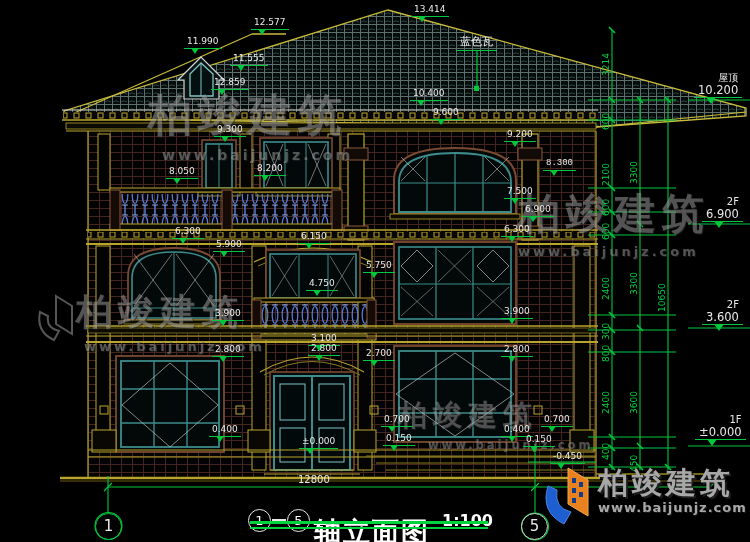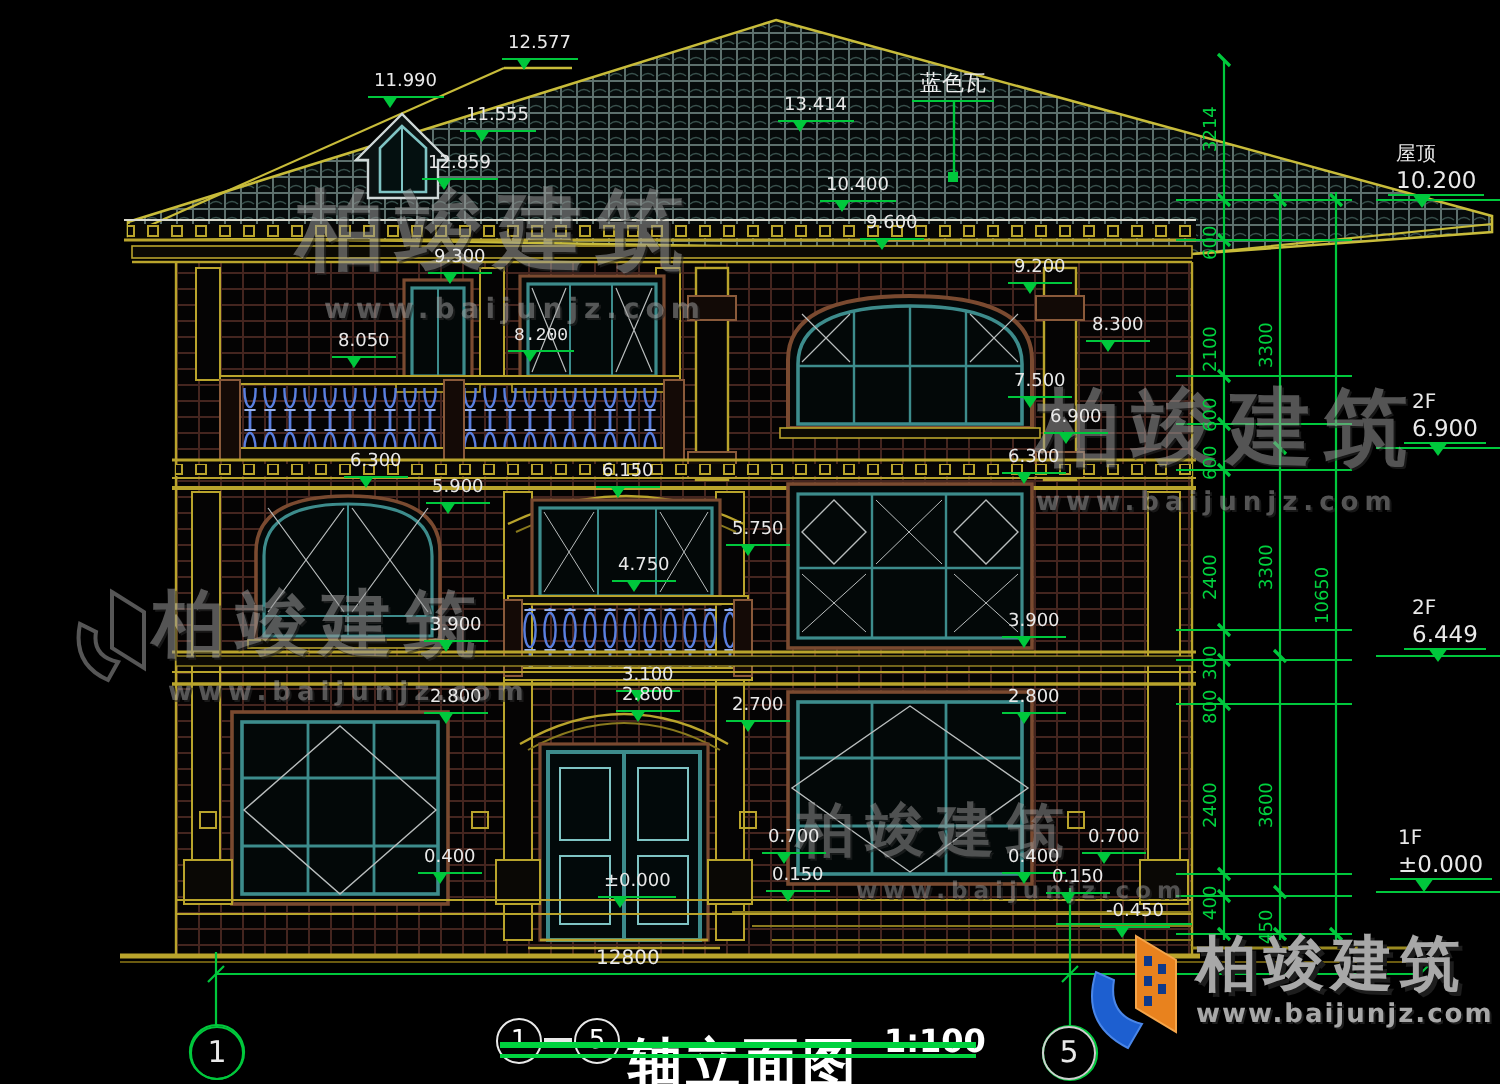--- a/index.html
+++ b/index.html
@@ -8,21 +8,21 @@
   #cad{position:absolute;left:0;top:0;}
   
   .lvl{position:absolute;color:#e9e9e9;font-size:9px;line-height:11px;white-space:nowrap;
        border-bottom:1.5px solid #00c83c;padding:0 3px 1px 3px;z-index:30;}
   .lvl::after{content:"";position:absolute;top:100%;left:7px;width:0;height:0;
        border:4px solid transparent;border-top:6px solid #00c83c;}
   
   .vdim{position:absolute;color:#00d23e;font-size:9px;white-space:nowrap;
         transform:rotate(-90deg);transform-origin:left top;z-index:25;}
   
-  .rmark{position:absolute;color:#e9e9e9;font-size:10px;line-height:12px;text-align:left;
+  .rmark{position:absolute;color:#e9e9e9;font-size:10px;line-height:12px;text-align:right;
         border-bottom:1.5px solid #00c83c;padding:0 4px 1px 4px;z-index:30;}
   .rmark .val{font-size:11.5px;display:block;}
   .rmark::after{content:"";position:absolute;top:100%;left:12px;width:0;height:0;
         border:5px solid transparent;border-top:7px solid #00c83c;}
   .roofnote{position:absolute;color:#efefef;font-size:11px;z-index:30;
         border-bottom:1.5px solid #00c83c;padding:0 4px 1px;}
   
   .wm{position:absolute;color:#9a9a9a;opacity:.55;font-weight:bold;z-index:20;
       white-space:nowrap;letter-spacing:6px;text-shadow:1px 1px 0 #2a2a2a;}
   .wm .u{display:block;letter-spacing:3px;}
@@ -307,31 +307,31 @@
 <div class="title">
   <span class="tc">1</span>
   <span class="dash"></span>
   <span class="tc">5</span>
   <span class="nm">轴立面图</span>
   <span class="sc">1:100</span>
 </div>
 <div class="tline1"></div>
 <div class="tline2"></div>
 
-<div class="lvl" style="left: 389px; top: 4px; margin-top: 44px;">13.414</div>
+<div class="lvl" style="left: 411px; top: 4px;">13.414</div>
     <div class="lvl" style="left: 251px; top: 17px;">12.577</div>
     <div class="lvl" style="left: 184px; top: 36px;">11.990</div>
     <div class="lvl" style="left: 230px; top: 53px;">11.555</div>
     <div class="lvl" style="left: 211px; top: 77px;">12.859</div>
     <div class="lvl" style="left: 410px; top: 88px;">10.400</div>
     <div class="lvl" style="left: 430px; top: 107px;">9.600</div>
     <div class="lvl" style="left: 214px; top: 124px;">9.300</div>
     <div class="lvl" style="left: 504px; top: 129px;">9.200</div>
-    <div class="lvl" style="left: 543px; top: 158px;">8.300</div>
-    <div class="lvl" style="left: 254px; top: 163px; font-family: Liberation Mono, monospace;">8.200</div>
+    <div class="lvl" style="left: 543px; top: 158px; font-family: Liberation Mono, monospace;">8.300</div>
+    <div class="lvl" style="left: 254px; top: 163px;">8.200</div>
     <div class="lvl" style="left: 166px; top: 166px;">8.050</div>
     <div class="lvl" style="left: 504px; top: 186px;">7.500</div>
     <div class="lvl" style="left: 522px; top: 204px;">6.900</div>
     <div class="lvl" style="left: 501px; top: 224px;">6.300</div>
     <div class="lvl" style="left: 172px; top: 226px;">6.300</div>
     <div class="lvl" style="left: 298px; top: 231px;">6.150</div>
     <div class="lvl" style="left: 213px; top: 239px;">5.900</div>
     <div class="lvl" style="left: 363px; top: 244px; margin-top: 16px;">5.750</div>
     <div class="lvl" style="left: 306px; top: 278px;">4.750</div>
     <div class="lvl" style="left: 212px; top: 308px;">3.900</div>
@@ -359,15 +359,15 @@
     <div class="vdim" style="left: 601px; top: 362px;">800</div>
     <div class="vdim" style="left: 601px; top: 414px;">2400</div>
     <div class="vdim" style="left: 601px; top: 460px;">400</div>
     <div class="vdim" style="left: 629px; top: 184px;">3300</div>
     <div class="vdim" style="left: 629px; top: 295px;">3300</div>
     <div class="vdim" style="left: 629px; top: 414px;">3600</div>
     <div class="vdim" style="left: 629px; top: 472px;">450</div>
     <div class="vdim" style="left: 657px; top: 312px;">10650</div>
     <div class="rmark" style="left: 694px; top: 72px;"><span>屋顶</span><span class="val">10.200</span></div>
     <div class="rmark" style="left: 702px; top: 196px;"><span>2F</span><span class="val">6.900</span></div>
-    <div class="rmark" style="left: 702px; top: 299px;"><span>2F</span><span class="val">6.449</span></div>
+    <div class="rmark" style="left: 702px; top: 299px;"><span>2F</span><span class="val">3.600</span></div>
     <div class="rmark" style="left: 695px; top: 414px;"><span>1F</span><span class="val">±0.000</span></div>
   </div>
 
 </body></html>

